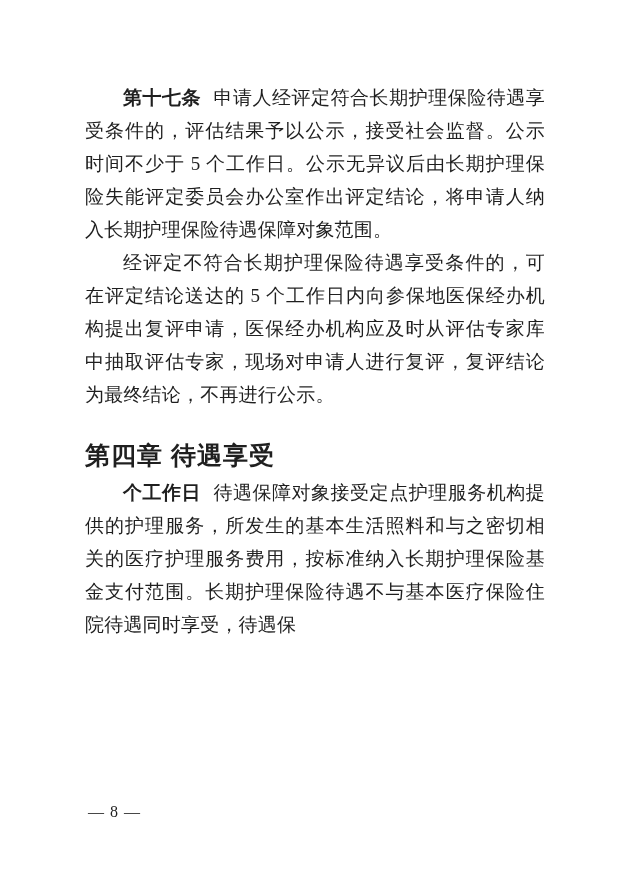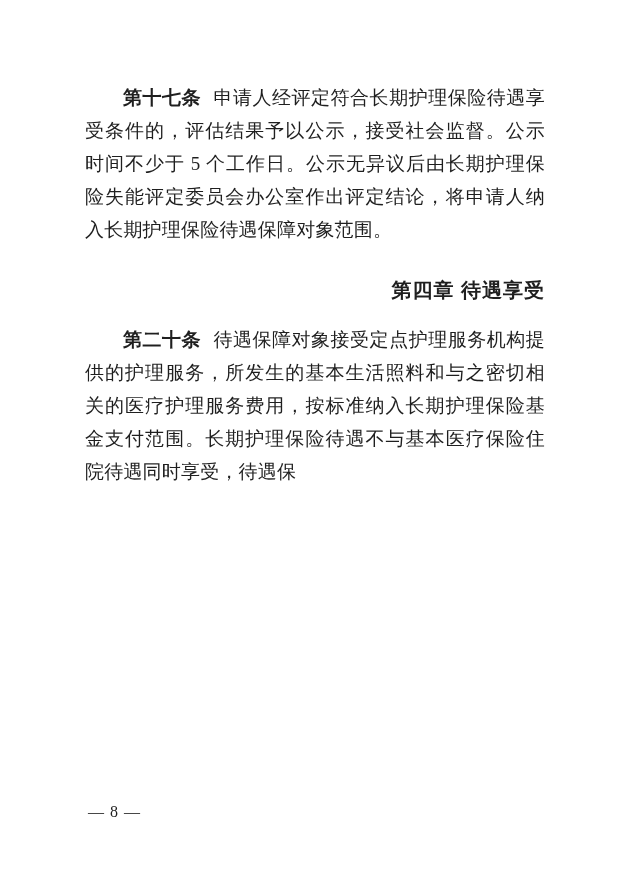--- a/index.html
+++ b/index.html
@@ -33,25 +33,25 @@
   }
   .para {
     margin: 0;
     text-indent: 2em;
   }
   .lead {
     font-weight: bold;
     margin-right: 0.65em;
   }
   .chapter {
-    margin: 28px 0 16px 0;
-    font-size: 20px;
+    margin: 28px 0 4px 0;
+    font-size: 25px;
     line-height: 33px;
     font-weight: bold;
-    text-align: right;
+    text-align: left;
     text-indent: 0;
     font-family: "Liberation Sans", "DejaVu Sans", sans-serif;
     letter-spacing: 1px;
   }
   .footer {
     position: absolute;
     left: 88px;
     top: 802px;
     font-size: 16px;
     line-height: 19px;
@@ -60,23 +60,24 @@
   }
 </style>
 </head>
 <body>
 
 <div class="page">
   <div class="content">
 
     <p class="para"><span class="lead">第十七条</span><span>申请人经评定符合长期护理保险待遇享受条件的，评估结果予以公示，接受社会监督。公示时间不少于 5 个工作日。公示无异议后由长期护理保险失能评定委员会办公室作出评定结论，将申请人纳入长期护理保险待遇保障对象范围。</span></p>
 
+    <p class="para"><span>经评定不符合长期护理保险待遇享受条件的，可在评定结论送达的 5 个工作日内向参保地医保经办机构提出复评申请，医保经办机构应及时从评估专家库中抽取评估专家，现场对申请人进行复评，复评结论为最终结论，不再进行公示。</span></p>
 
 
     <h2 class="chapter">第四章 待遇享受</h2>
 
 
-    <p class="para"><span class="lead">第二十条</span><span>待遇保障对象接受定点护理服务机构提供的护理服务，所发生的基本生活照料和与之密切相关的医疗护理服务费用，按标准纳入长期护理保险基金支付范围。长期护理保险待遇不与基本医疗保险住院待遇同时享受，待遇保</span></p>
+    <p class="para"><span class="lead">个工作日</span><span>待遇保障对象接受定点护理服务机构提供的护理服务，所发生的基本生活照料和与之密切相关的医疗护理服务费用，按标准纳入长期护理保险基金支付范围。长期护理保险待遇不与基本医疗保险住院待遇同时享受，待遇保</span></p>
 
   </div>
 
   <div class="footer">— 8 —</div>
 </div>
 
 </body></html>

